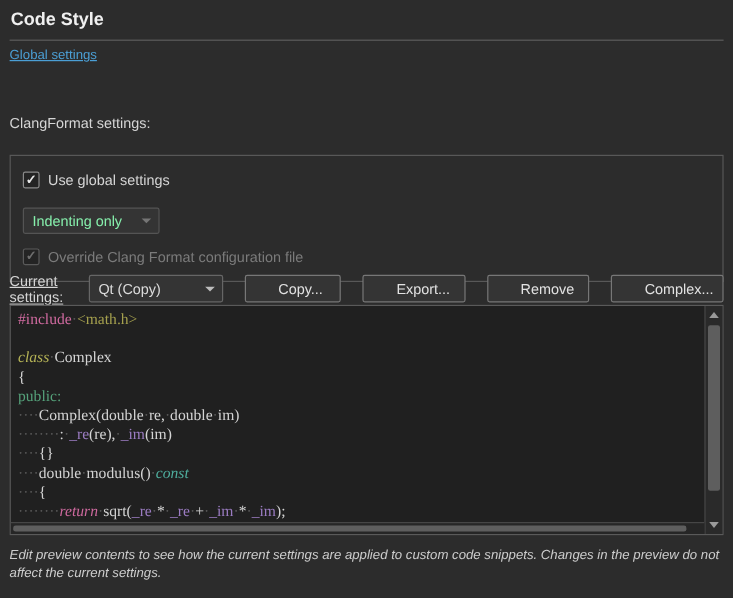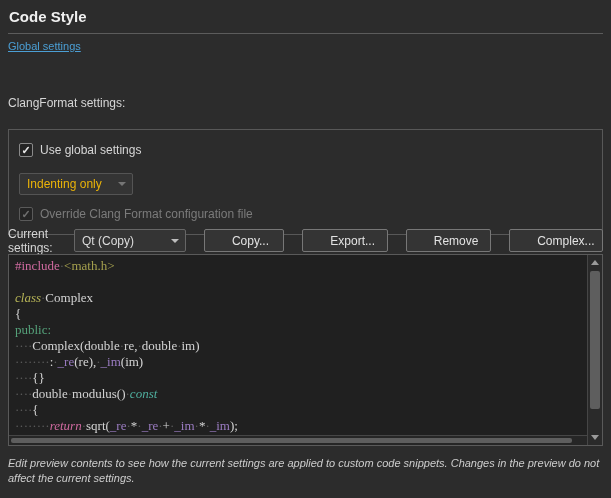--- a/index.html
+++ b/index.html
@@ -28,21 +28,21 @@
     display:flex; align-items:center; justify-content:space-between;
     height:22px; padding:0 6px 0 7px;
     background:#343434; border:1px solid #666; border-radius:2px;
     color:#dcdcdc; font-size:12px; cursor:default;
   }
   .combo .arrow {
     width:0; height:0; margin-left:10px;
     border-left:4px solid transparent; border-right:4px solid transparent;
     border-top:4px solid #bdbdbd;
   }
-  .combo.disabled { color:#eab308; border-color:#545454; }
+  .combo.disabled { color:#86efac; border-color:#545454; }
   .combo.disabled .arrow { border-top-color:#757575; }
 
   .language-row {
     position:absolute; left:8px; top:65px; height:23px;
     display:flex; align-items:center; gap:8px;
   }
   .language-combo { width:88px; }
 
   .clang-label { position:absolute; left:8px; top:96px; }
 
@@ -64,21 +64,21 @@
     content:"✓"; color:#e9e9e9; font-size:11px; font-weight:bold; line-height:1;
   }
   .checkbox.disabled { border-color:#5a5a5a; }
   .checkbox.disabled.checked::after { color:#6e6e6e; }
   .mode-combo { position:absolute; left:10px; top:43px; width:114px; }
 
   .current-row {
     position:absolute; left:8px; top:229px; width:595px; height:23px;
     display:flex; align-items:center;
   }
-  .current-row .lbl { margin-right:8px; }
+  .current-row .lbl { margin-right:8px;text-decoration:underline; }
   .current-combo { width:162px; height:23px;justify-content:space-between; }
   .current-row .spacer { flex:1; }
   .btn {
     height:23px; min-width:68px; margin-left:18px; padding:0 27px;
     background:#343434; border:1px solid #777; border-radius:2px;
     color:#e2e2e2; font-size:12px; font-family:"Liberation Sans", sans-serif;
     cursor:pointer;
   }
 
   

